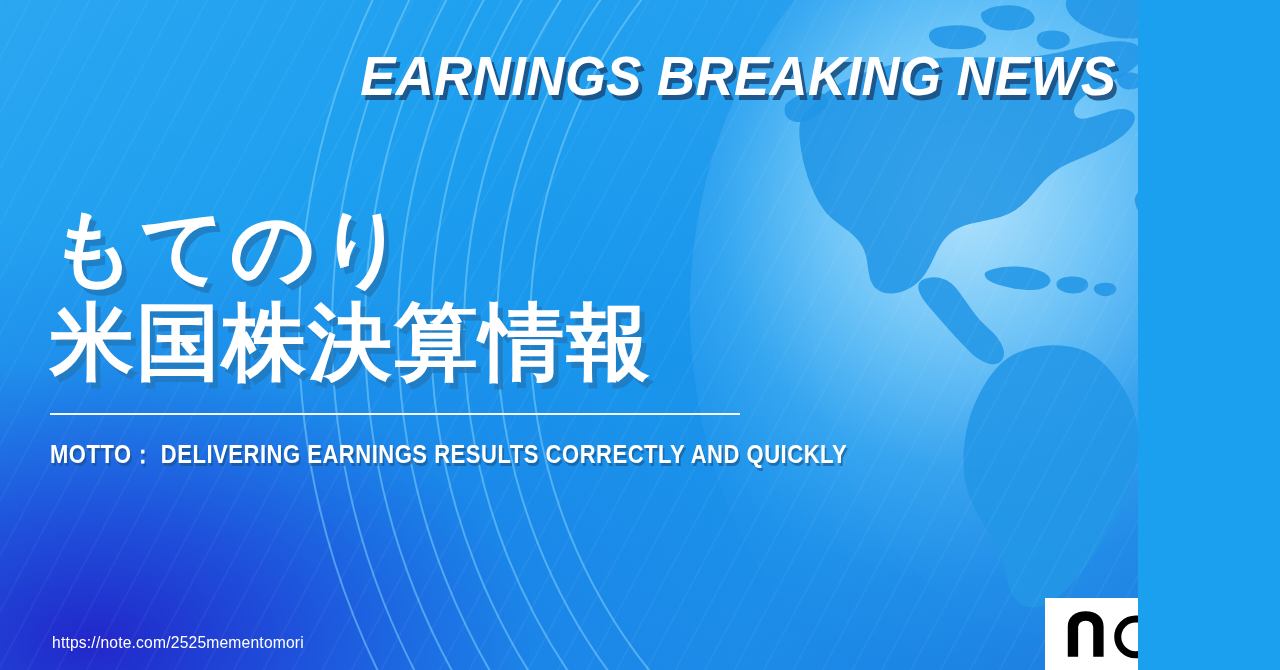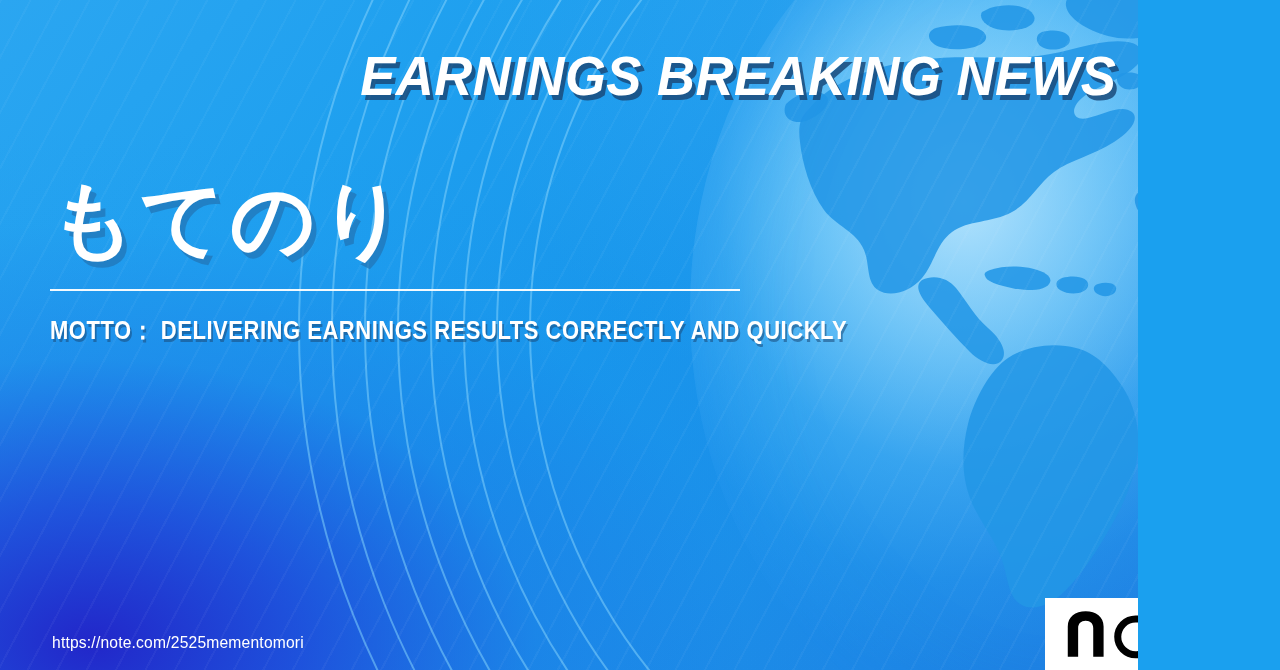--- a/index.html
+++ b/index.html
@@ -94,20 +94,21 @@
     width:760px;
   }
   #brand-ja {
     font-size:84px;
     line-height:1.04;
     font-weight:bold;
     color:#ffffff;
     letter-spacing:4px;
     white-space:nowrap;
     text-shadow: 5px 6px 0 rgba(34,120,186,0.80);
+    margin-top: 28px;
   }
   #title-ja {
     margin-top:8px;
     font-size:84px;
     line-height:1.04;
     font-weight:bold;
     color:#ffffff;
     letter-spacing:2px;
     white-space:nowrap;
     text-shadow: 5px 6px 0 rgba(34,120,186,0.80);
@@ -252,20 +253,21 @@
     </svg>
     <div id="globe-rim"></div>
   </div>
 
   <div id="texture"></div>
 
   <div id="headline">EARNINGS BREAKING NEWS</div>
 
   <div id="copy">
     <div id="brand-ja">もてのり</div>
+    <div id="title-ja">米国株決算情報</div>
     <div id="divider"></div>
     <div id="motto">MOTTO： DELIVERING EARNINGS RESULTS  CORRECTLY AND QUICKLY</div>
   </div>
 
   <div id="url">https://note.com/2525mementomori</div>
 
   <div id="note-panel">
     <svg id="note-logo" width="198" height="54" viewBox="0 0 420 112" aria-hidden="true">
 
       <path d="M8 104 L8 40 C8 20 24 8 46 8 C68 8 84 20 84 40 L84 104

